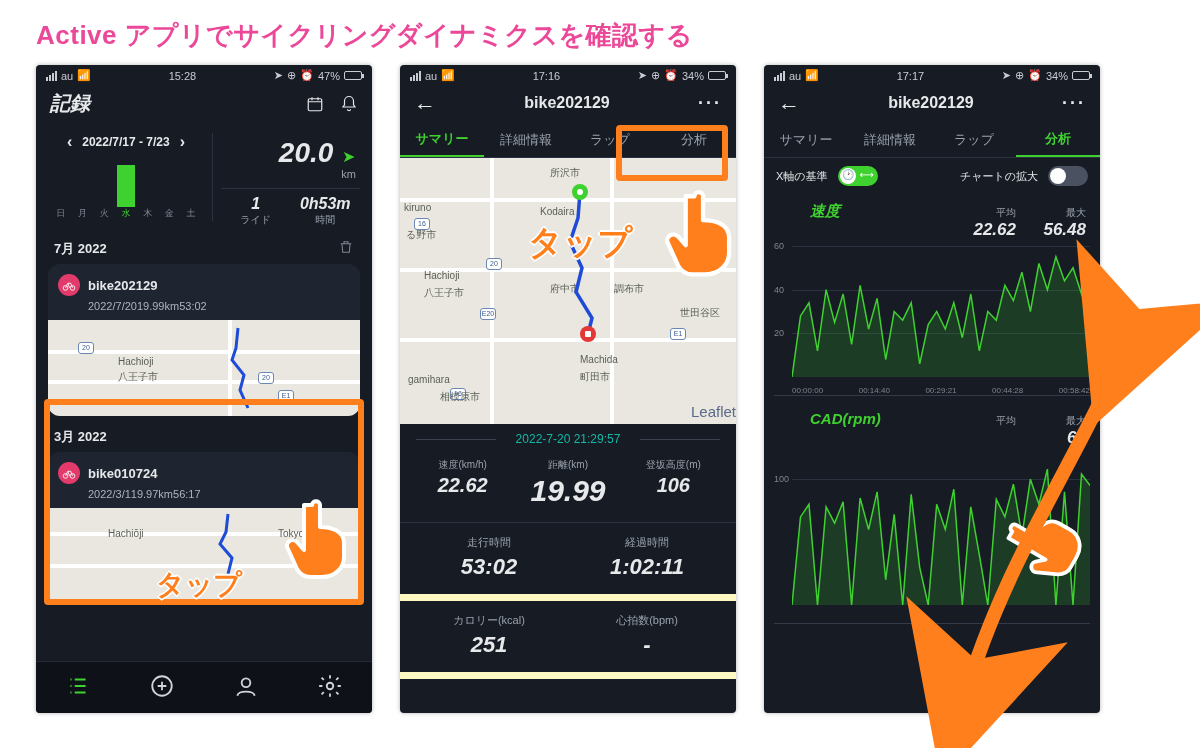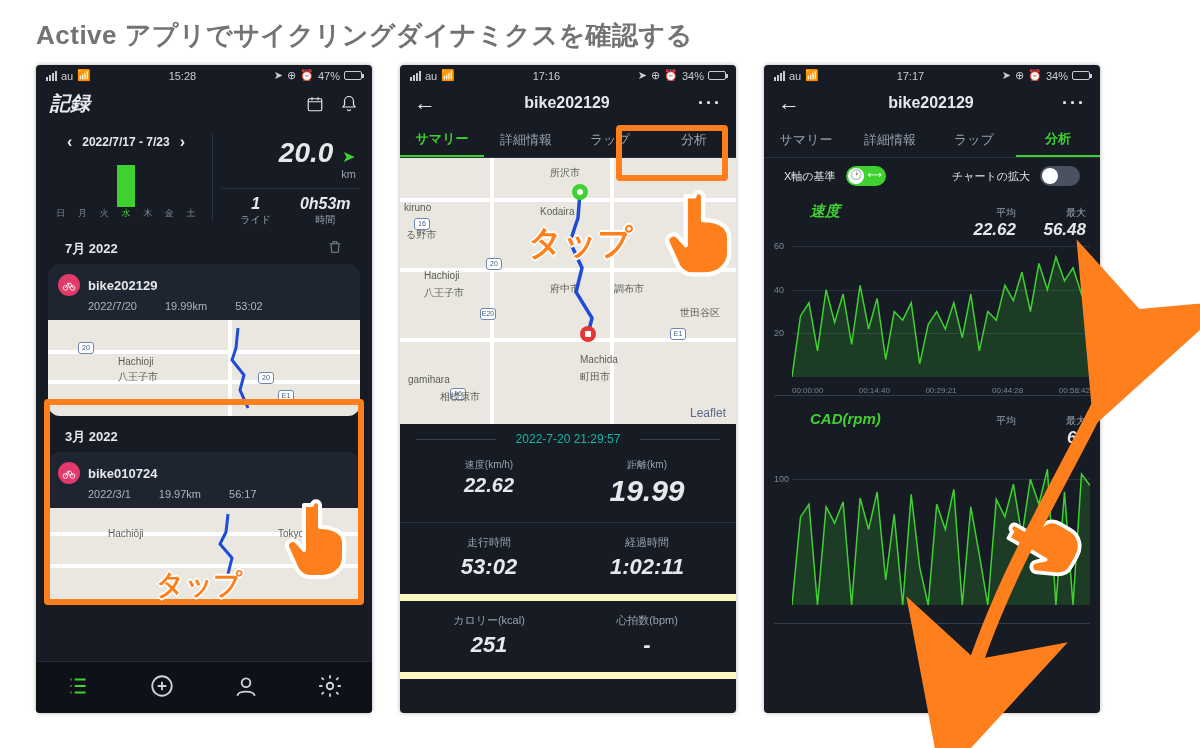--- a/index.html
+++ b/index.html
@@ -5,21 +5,21 @@
   * { box-sizing: border-box; margin: 0; padding: 0; }
   body {
     background: #fff;
     font-family: -apple-system, "Hiragino Sans", "Meiryo", sans-serif;
     width: 1200px;
     height: 748px;
     overflow: hidden;
     position: relative;
   }
   .page-title {
-    color: #737373;
+    color: #ec4899;
     font-size: 26px;
     font-weight: 700;
     padding: 18px 36px 0;
     letter-spacing: 0.5px;
   }
   .shots {
     display: flex;
     gap: 28px;
     padding: 12px 36px 0;
     align-items: flex-start;
@@ -87,33 +87,33 @@
   .vline { width:1px; background:#2a3140; margin:6px 4px; }
   .kpi-block { flex:1; padding:6px 4px 0; }
   .kpi-row { display:flex; align-items:baseline; justify-content:flex-end; gap:8px; padding:4px 4px 8px; border-bottom:1px solid #2a3140; }
   .kpi-val { font-size:28px; font-weight:700; font-style:italic; }
   .kpi-unit { font-size:11px; color:#9aa2ad;text-align:right; }
   .kpi-arrow { color:#3fd12f; font-size:16px; }
   .kpi-sub { display:flex; padding-top:6px; }
   .kpi-sub .col { flex:1; text-align:center; }
   .kpi-sub .v { font-size:16px; font-weight:700; font-style:italic; }
   .kpi-sub .l { font-size:10px; color:#9aa2ad; }
-  .month-head { display:flex; justify-content:space-between; align-items:center; padding:12px 29px 6px; font-size:13px; font-weight:600;gap:48px; }
+  .month-head { display:flex; justify-content:space-between; align-items:center; padding:12px 18px 6px; font-size:13px; font-weight:600;gap:48px; }
   .trash { color:#7d8591; }
   .card {
     margin:0 12px 10px;
     background:#1e2430;
     border-radius:12px;
     overflow:hidden;
   }
   .card-head { display:flex; align-items:center; gap:8px; padding:10px 10px 4px; }
   .bike-badge { width:22px; height:22px; border-radius:50%; background:#e23a6a; display:flex; align-items:center; justify-content:center; }
   .bike-badge svg { width:14px; height:14px; stroke:#fff; fill:none; stroke-width:1.5; }
   .card-title { font-size:13px; font-weight:700; }
-  .card-meta { display:flex; gap:28px; padding:0 10px 8px 40px; font-size:11px; color:#aeb4bd; }
+  .card-meta { display:flex; padding:0 10px 8px 40px; font-size:11px; color:#aeb4bd; }
   .card-map { height:96px; background:#e9e7df; position:relative; overflow:hidden; }
   
   .maproad { position:absolute; background:#fff; }
   .mapcity { position:absolute; font-size:10px; color:#5a5f55; }
   .maproute { position:absolute; }
   .overlay-frame { position:absolute; border:6px solid #ff7f1c; pointer-events:none; border-radius:4px; }
   .tap-label {
     position:absolute; color:#ff7f1c; font-size:28px; font-weight:800;
     text-shadow: -2px 0 #fff, 2px 0 #fff, 0 -2px #fff, 0 2px #fff;
   }
@@ -126,37 +126,37 @@
     position:absolute; bottom:0; left:0; right:0;
     height:52px; background:#0e1218;
     display:flex; align-items:center; justify-content:space-around;
     border-top:1px solid #232a36;
   }
   .bottomnav .nitem { color:#cfd3d9; }
   .bottomnav .nitem.active { color:#3fd12f; }
   .bottomnav svg { width:26px; height:26px; stroke:currentColor; fill:none; stroke-width:1.7; }
   
   .bigmap { height:266px; background:#e9e7df; position:relative; overflow:hidden; }
-  .leaflet { position:absolute; right:10px; bottom:4px; font-size:12px; color:#5a6a8a; }
+  .leaflet { position:absolute; right:0; bottom:4px; font-size:15px; color:#5a6a8a; }
   .ride-ts { text-align:center; font-size:12px; color:#14b8a6; padding:8px 0; position:relative; }
   .ride-ts::before,.ride-ts::after{
     content:""; position:absolute; top:50%; width:80px; height:1px; background:#3a4150;
   }
   .ride-ts::before{ left:16px; } .ride-ts::after{ right:16px; }
   .stat3 { display:flex; padding:4px 10px 14px; border-bottom:1px solid #2a3140; }
   .stat3 .c { flex:1; text-align:center; }
   .stat3 .lab { font-size:10px; color:#9aa2ad; }
   .stat3 .val { font-size:20px; font-weight:700; font-style:italic; margin-top:2px; }
   .stat3 .c.mid .val { font-size:30px; }
   .stat2 { display:flex; padding:12px 10px 14px; border-bottom:7px solid #fef9c3; }
   .stat2 .c { flex:1; text-align:center; }
   .stat2 .lab { font-size:11px; color:#9aa2ad; }
   .stat2 .val { font-size:22px; font-weight:700; font-style:italic; margin-top:4px; }
   
-  .ctrls { display:flex; align-items:center; gap:10px; padding:8px 20px; font-size:11px; }
+  .ctrls { display:flex; align-items:center; gap:10px; padding:8px 12px; font-size:11px; }
   .toggle { width:40px; height:20px; border-radius:10px; background:#3fd12f; position:relative; }
   .toggle .knob { width:16px; height:16px; background:#fff; border-radius:50%; position:absolute; top:2px; left:2px; }
   .toggle .sym { position:absolute; font-size:10px; color:#fff; top:3px; }
   .toggle .sym.clock{left:22px}
   .toggle.small { background:#4a5160; }
   .toggle.small .knob { left:2px; }
   .chart-head { display:flex; align-items:baseline; padding:8px 14px 4px;margin-left:32px; }
   .chart-head .name { flex:1; font-size:15px; font-weight:700; color:#3fd12f; font-style:italic; }
   .chart-head .col { width:70px; text-align:right; }
   .chart-head .l { font-size:10px; color:#9aa2ad; }
@@ -452,20 +452,24 @@
 
   <div class="stat3">
     <div class="c">
       <div class="lab">速度(km/h)</div>
       <div class="val">22.62</div>
     </div>
     <div class="c mid">
       <div class="lab">距離(km)</div>
       <div class="val">19.99</div>
     </div>
+    <div class="c">
+      <div class="lab">登坂高度(m)</div>
+      <div class="val">106</div>
+    </div>
   </div>
 
   <div class="stat2">
     <div class="c">
       <div class="lab">走行時間</div>
       <div class="val">53:02</div>
     </div>
     <div class="c">
       <div class="lab">経過時間</div>
       <div class="val">1:02:11</div>

